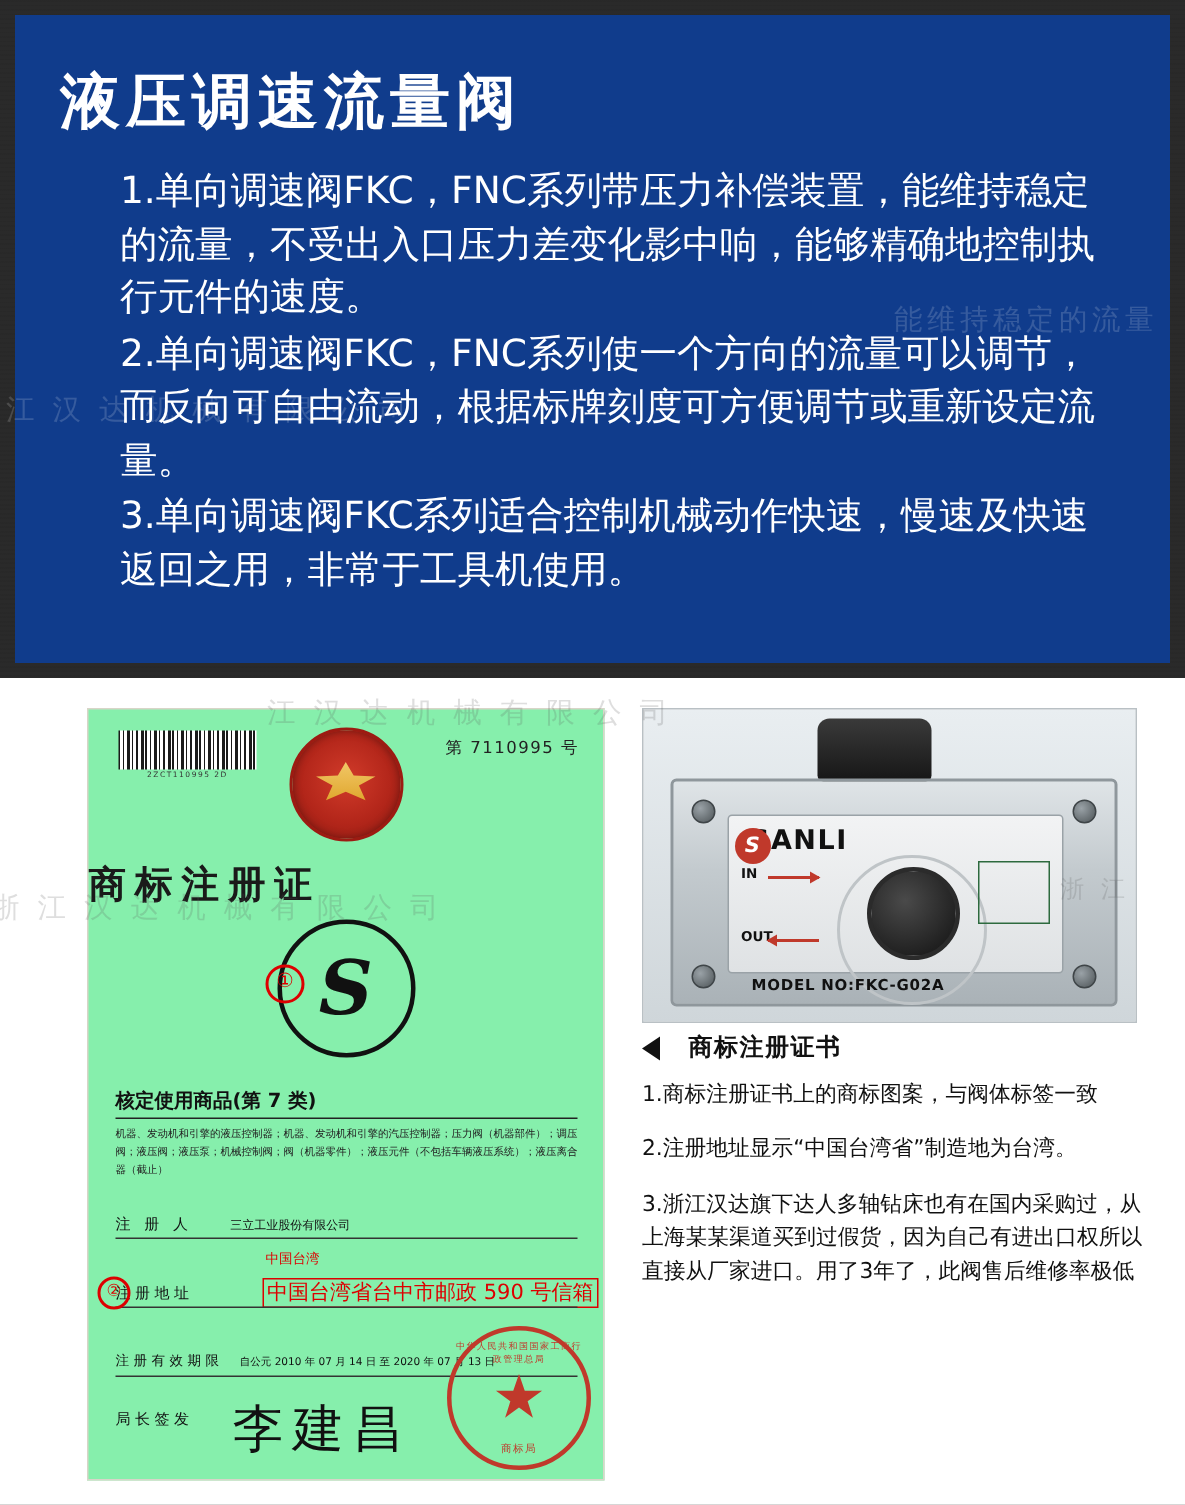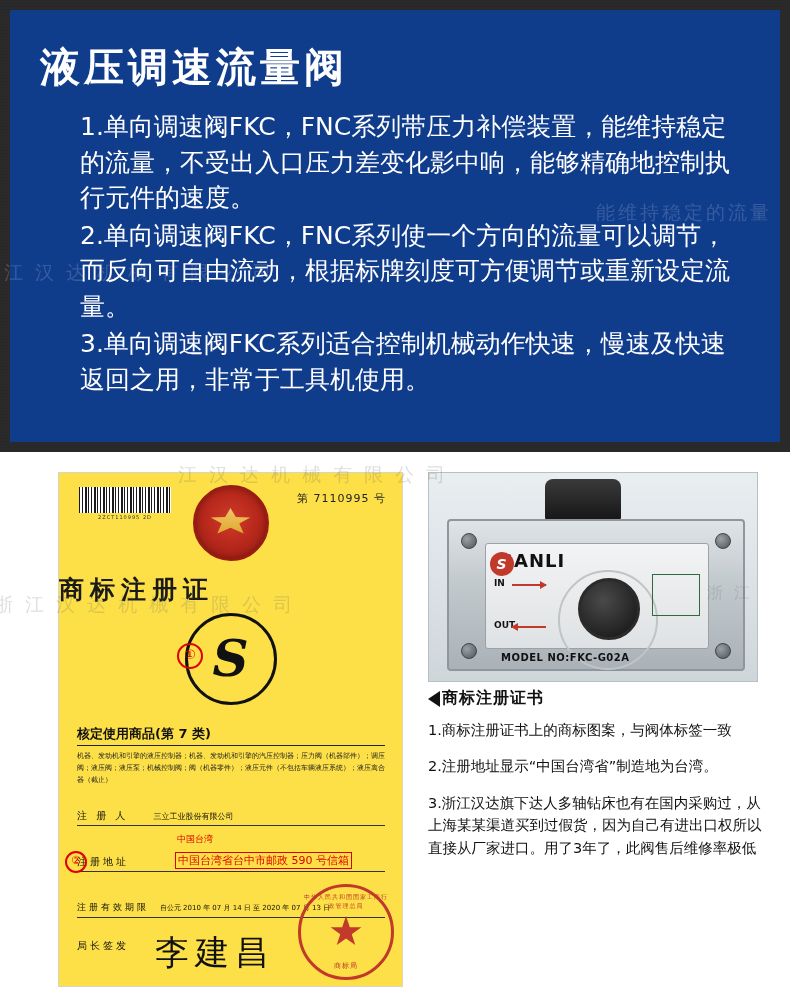--- a/index.html
+++ b/index.html
@@ -44,21 +44,21 @@
 
   
   .bottom{
     position:absolute;left:0;top:452px;width:790px;height:551px;
     background:#ffffff;
   }
 
   
   .cert{
     position:absolute;left:58px;top:20px;width:345px;height:515px;
-    background:#fde047;
+    background:#86efac;
     border:1px solid #d8d5c8;
     box-sizing:border-box;
     overflow:hidden;
   }
   .cert-inner{position:absolute;inset:0;}
   .barcode{
     position:absolute;left:20px;top:14px;width:92px;height:26px;
     background:repeating-linear-gradient(90deg,#1a1a1a 0 1px,#fff 1px 3px,#1a1a1a 3px 4px,#fff 4px 6px,#1a1a1a 6px 8px,#fff 8px 9px);
   }
   .barcode-num{
@@ -115,21 +115,21 @@
     position:absolute;left:18px;top:278px;width:308px;
     font-size:7px;color:#222;line-height:1.7;
   }
   .cert-row{
     position:absolute;left:18px;font-size:10px;color:#111;
   }
   .cert-row .lbl{letter-spacing:3px;text-align:right;}
   .cert-rowline{position:absolute;left:18px;width:308px;height:1px;background:#333;}
   .redbox{
     position:absolute;border:1px solid #d00;color:#d00;
-    font-size:11px;padding:0 2px;background:transparent;
+    font-size:14px;padding:0 2px;background:transparent;
   }
   .mark2{
     position:absolute;left:6px;top:378px;
     width:18px;height:18px;border:2px solid #d00;border-radius:50%;
     color:#d00;font-size:11px;text-align:center;line-height:16px;
   }
   .redtext{color:#d00;font-size:9px;position:absolute;}
   .stamp{
     position:absolute;right:8px;bottom:6px;width:96px;height:96px;border-radius:50%;
     border:3px solid #c0392b;color:#c0392b;
@@ -216,21 +216,21 @@
     background:radial-gradient(circle at 35% 35%,#9aa2a7,#4d5457);
     border:1px solid #3f4548;
   }
 
   
   .rtext{
     position:absolute;left:428px;top:236px;width:340px;
   }
   .rtitle{
     font-size:16px;font-weight:bold;color:#111;margin:0 0 10px 0;letter-spacing:1px;
-    display:flex;align-items:center;gap:2px;
+    display:flex;align-items:center;gap:19px;
   }
   .tri{
     width:0;height:0;border-top:8px solid transparent;border-bottom:8px solid transparent;
     border-right:12px solid #111;flex:none;
   }
   .rpara{
     font-size:14.5px;color:#111;line-height:1.55;margin:0 0 14px 0;
   }
 
   

